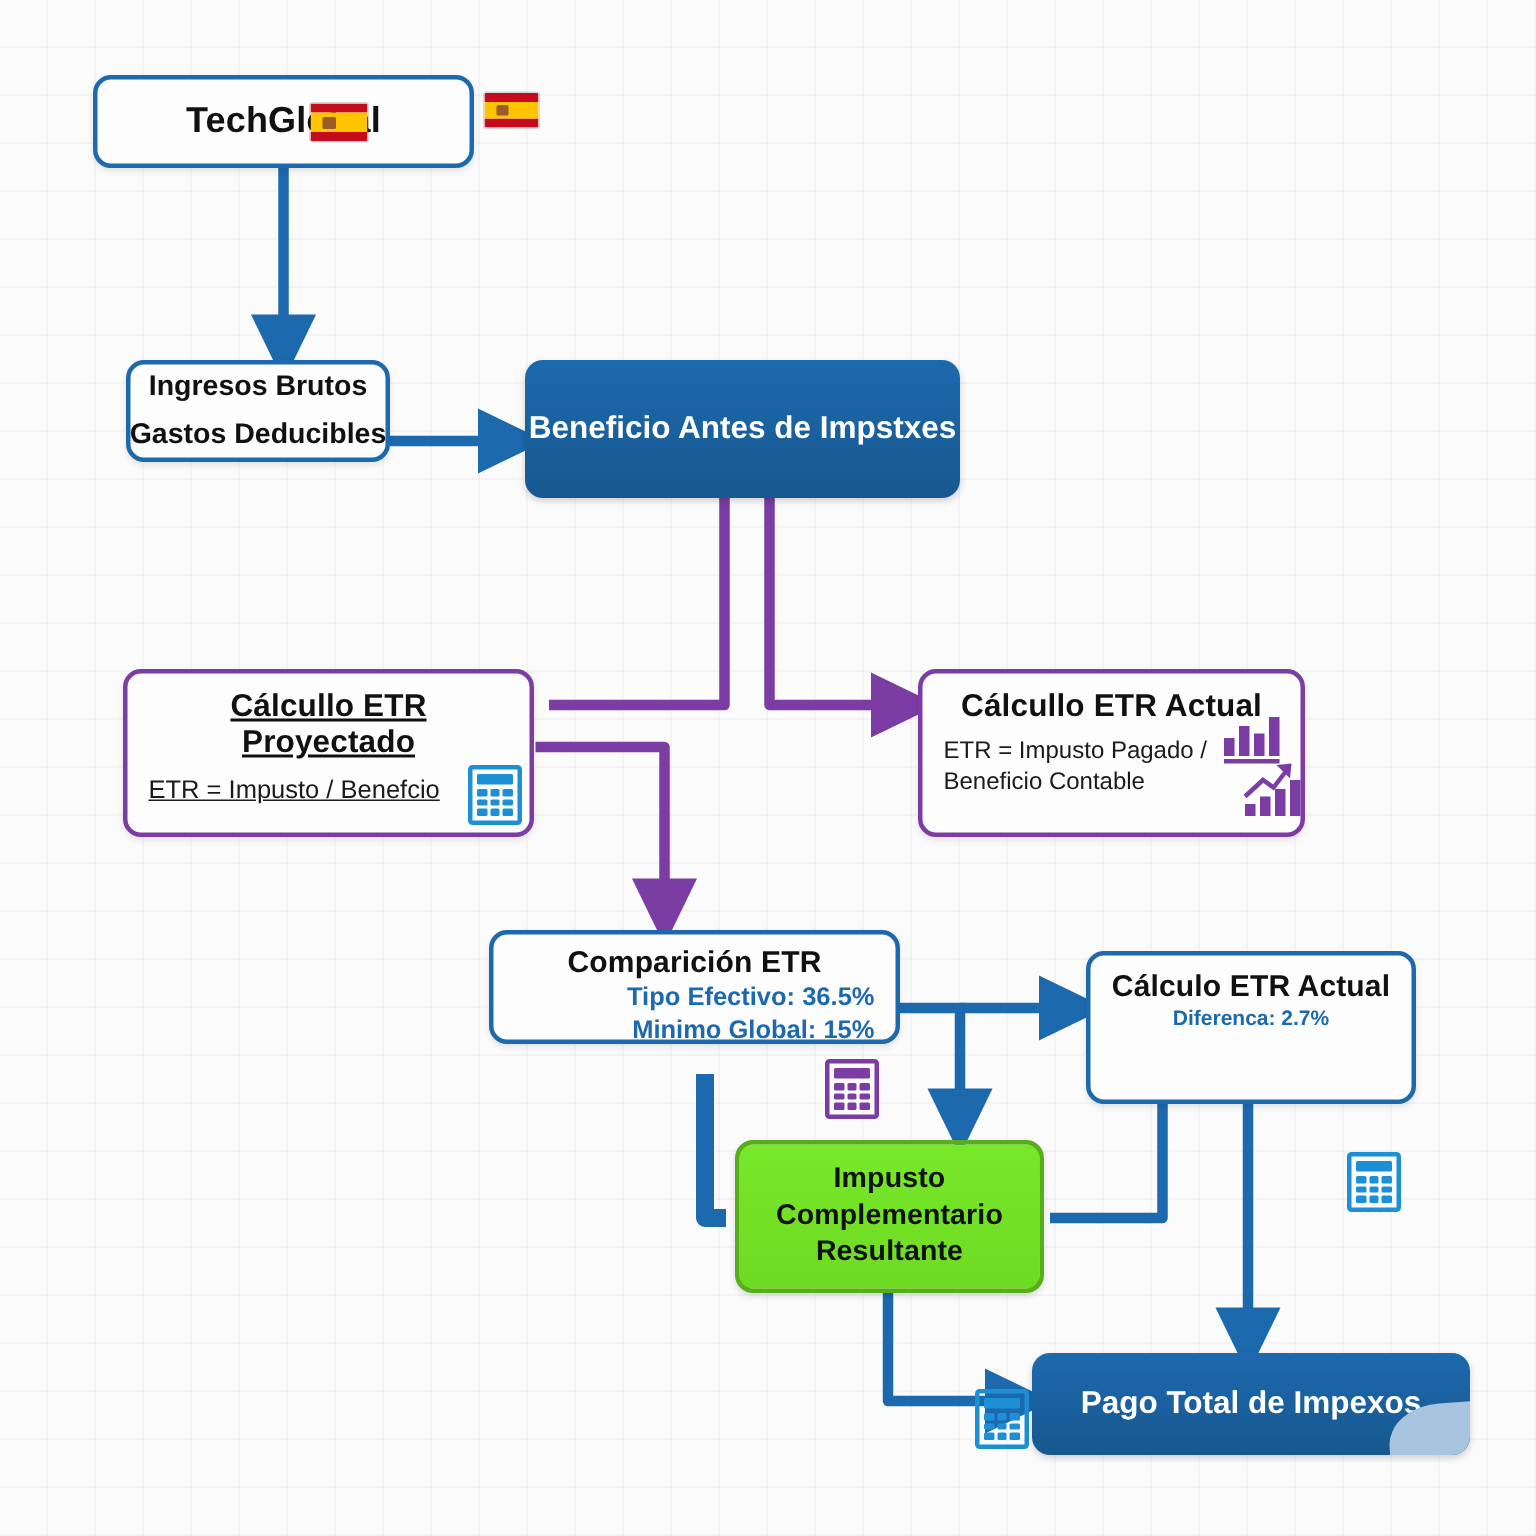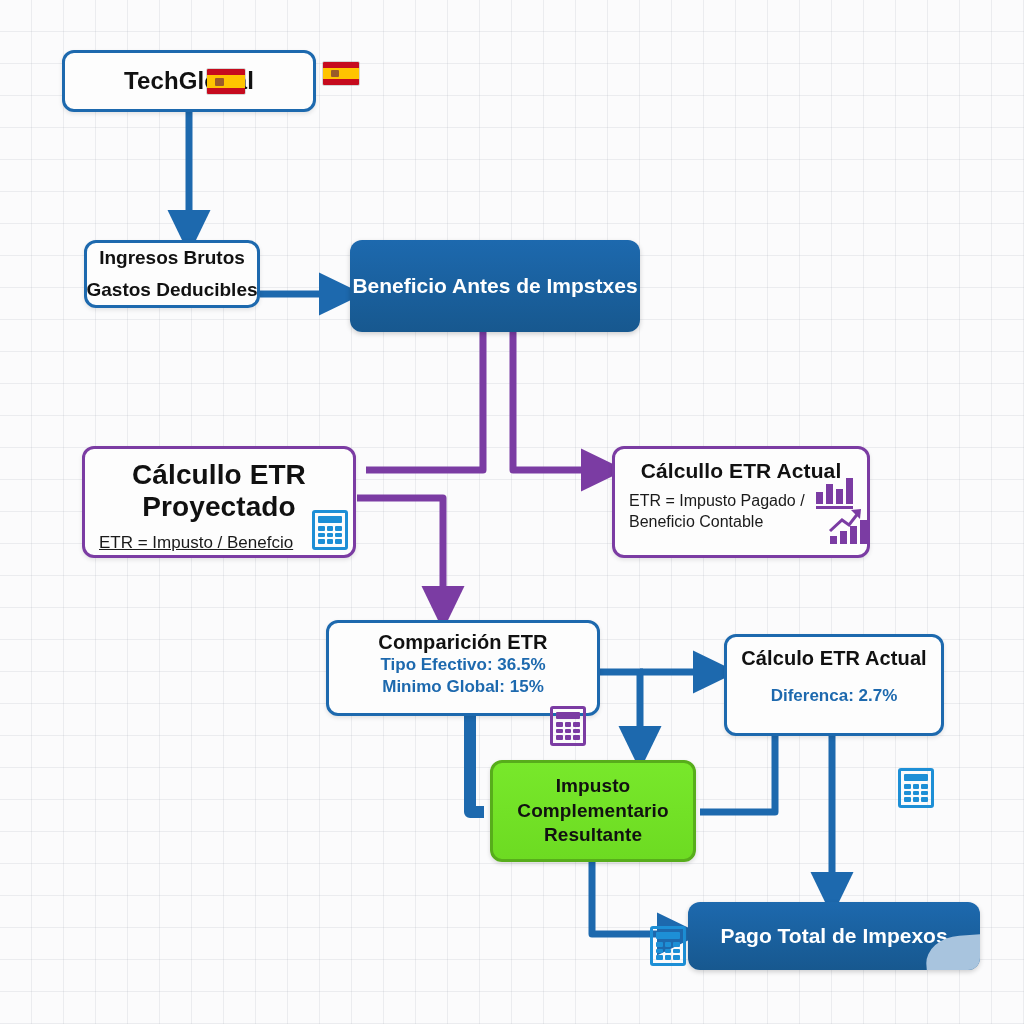--- a/index.html
+++ b/index.html
@@ -63,37 +63,37 @@
 
   #n-ingresos{left:84px;top:240px;width:176px;height:68px;
       justify-content:center;gap:10px;}
   #n-ingresos .line{font-size:19px;font-weight:bold;color:#111;white-space:nowrap;}
 
   #n-beneficio{left:350px;top:240px;width:290px;height:92px;}
   #n-beneficio .title-w{font-size:21px;line-height:1.25;}
 
   #n-etrproy{left:82px;top:446px;width:274px;height:112px;
       align-items:flex-start;padding:10px 14px;justify-content:flex-start;}
-  #n-etrproy .title{font-size:28px;align-self:center;}
+  #n-etrproy .title{font-size:21px;align-self:center;text-decoration:underline;}
   #n-etrproy .sub{font-size:17px;margin-top:10px;text-decoration:underline;}
 
   #n-etractual{left:612px;top:446px;width:258px;height:112px;
       align-items:flex-end;padding:10px 14px;justify-content:flex-start;}
   #n-etractual .title{font-size:21px;align-self:center;}
   #n-etractual .sub{font-size:16px;margin-top:8px;line-height:1.3;text-align:left;}
 
-  #n-comparicion{left:326px;top:620px;width:274px;height:96px;
-      align-items:center;padding:8px 14px;justify-content:flex-start;}
+  #n-comparicion{left:326px;top:620px;width:274px;height:76px;
+      align-items:flex-end;padding:8px 14px;justify-content:flex-start;}
   #n-comparicion .title{font-size:20px;align-self:center;}
   #n-comparicion .sub-blue{font-size:17px;line-height:1.3;}
 
   #n-diferencia{left:724px;top:634px;width:220px;height:102px;
       padding:10px 14px;justify-content:flex-start;}
   #n-diferencia .title{font-size:20px;}
-  #n-diferencia .sub-blue{font-size:17px;margin-top:16px;}
+  #n-diferencia .sub-blue{font-size:14px;}
 
   #n-impcomp{left:490px;top:760px;width:206px;height:102px;}
   #n-impcomp .title{font-size:19px;line-height:1.3;}
 
   #n-pago{left:688px;top:902px;width:292px;height:68px;overflow:hidden;}
   #n-pago .title-w{font-size:21px;}
 
   
   .icon{position:absolute;}
   .flag{

